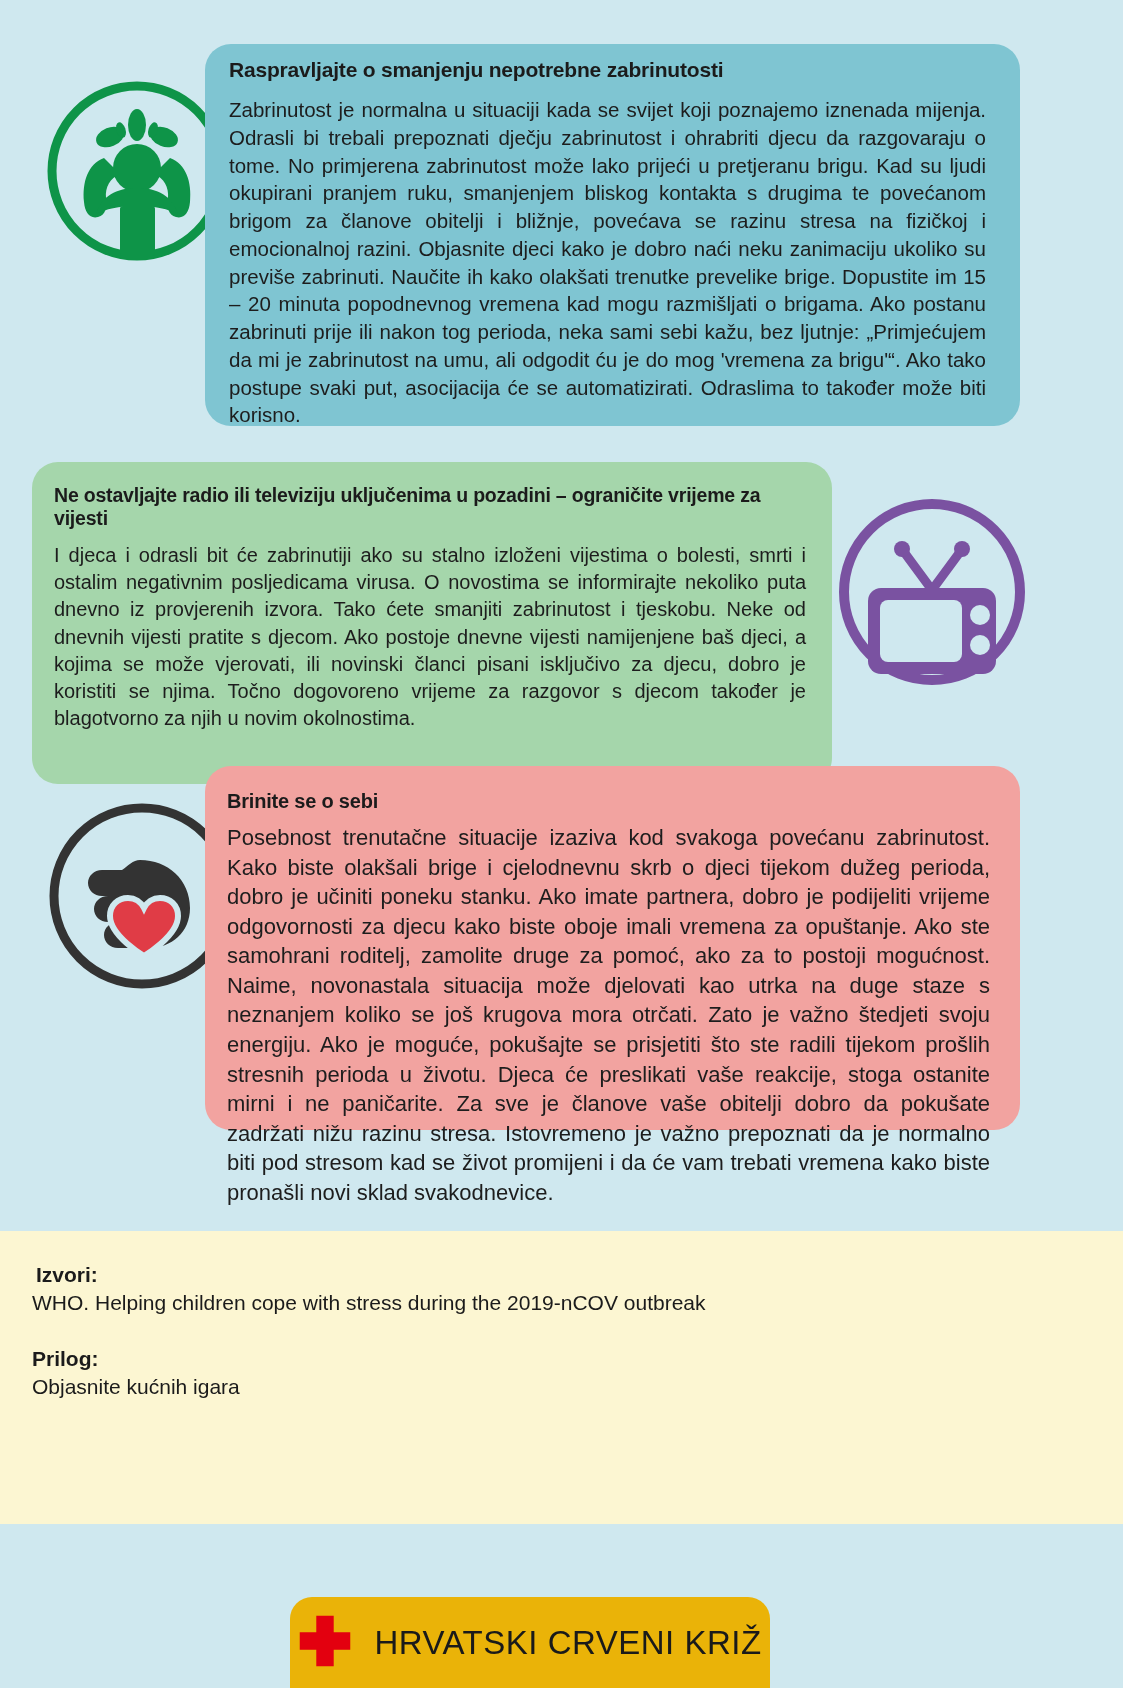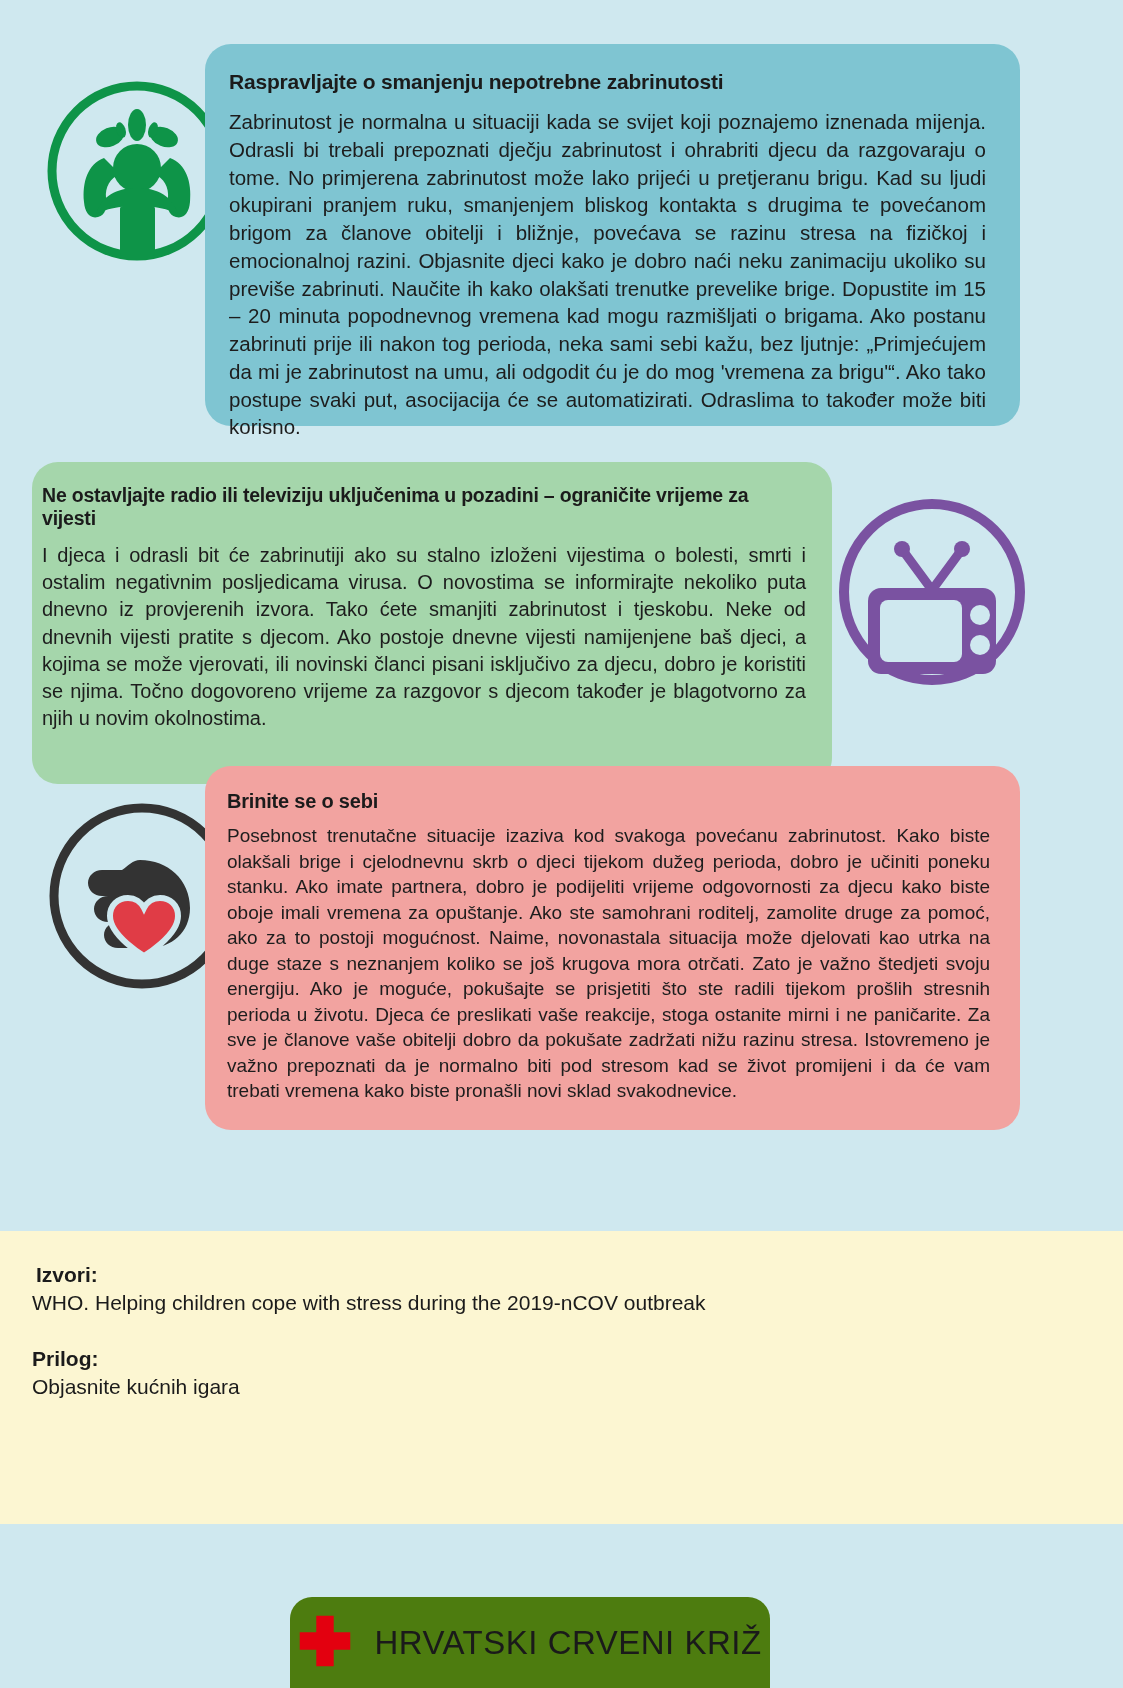--- a/index.html
+++ b/index.html
@@ -44,48 +44,48 @@
     hyphens: none;
   }
 
   
   #block-worry {
     left: 205px;
     top: 44px;
     width: 815px;
     height: 382px;
     background: #7fc5d2;
-    padding: 26px 34px 20px 24px;
+    padding: 14px 34px 20px 24px;
   }
   #block-worry h2 { font-size: 21px; }
   #block-worry p { font-size: 20.5px; line-height: 1.355; }
 
   
   #block-media {
     left: 32px;
     top: 462px;
     width: 800px;
     height: 322px;
     background: #a5d6ab;
-    padding: 22px 26px 18px 10px;
+    padding: 22px 26px 18px 22px;
   }
   #block-media h2 { font-size: 19.5px; margin-bottom: 12px; }
   #block-media p { font-size: 20px; line-height: 1.36; }
 
   
   #block-self {
     left: 205px;
     top: 766px;
     width: 815px;
     height: 364px;
     background: #f2a3a0;
     padding: 24px 30px 18px 22px;
   }
   #block-self h2 { font-size: 20px; margin-bottom: 10px; }
-  #block-self p { font-size: 19px; line-height: 1.345; }
+  #block-self p { font-size: 22px; line-height: 1.345; }
 
   
   .icon-circle {
     position: absolute;
   }
   #icon-worry   { left: 44px;  top: 78px;  width: 186px; height: 186px; }
   #icon-tv      { left: 834px; top: 494px; width: 196px; height: 196px; }
   #icon-selfcare{ left: 44px;  top: 798px; width: 196px; height: 196px; }
 
   
@@ -124,21 +124,21 @@
     line-height: 1.32;
   }
 
   
   #footer-plate {
     position: absolute;
     left: 290px;
     top: 1597px;
     width: 480px;
     height: 91px;
-    background: #4d7c0f;
+    background: #eab308;
     border-radius: 22px 22px 0 0;
     display: flex;
     align-items: center;
     justify-content: center;
     gap: 22px;
   }
   #footer-plate .logo-text {
     font-size: 33px;
     font-weight: normal;
     letter-spacing: 0.5px;

